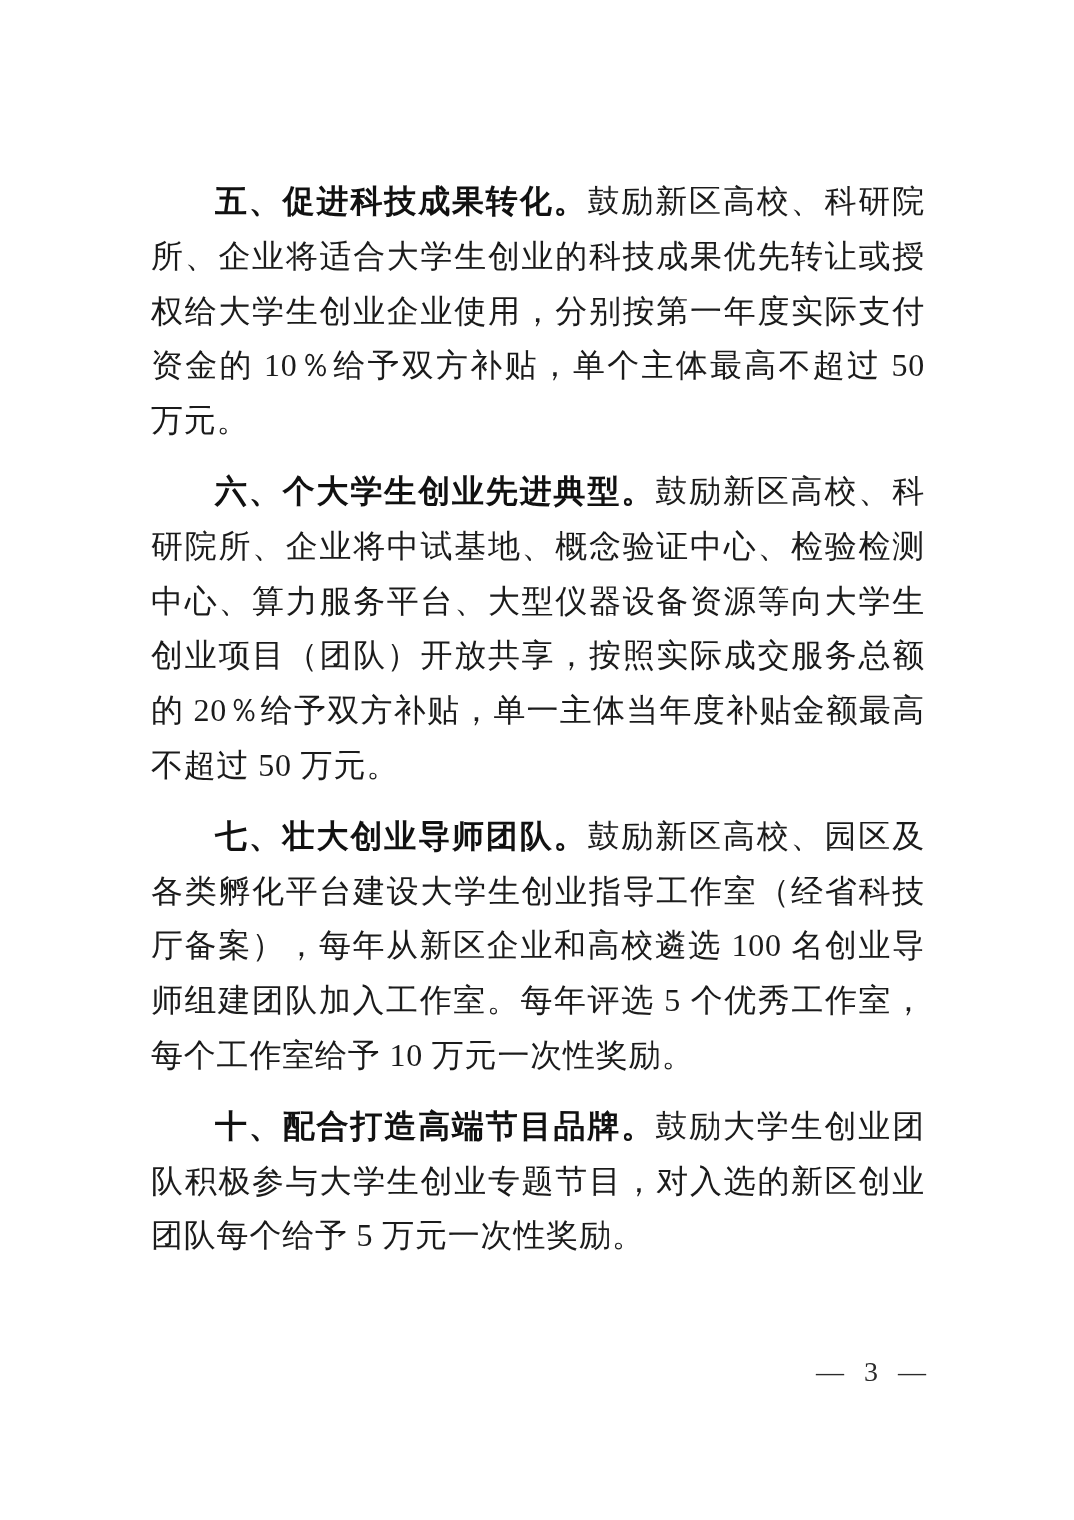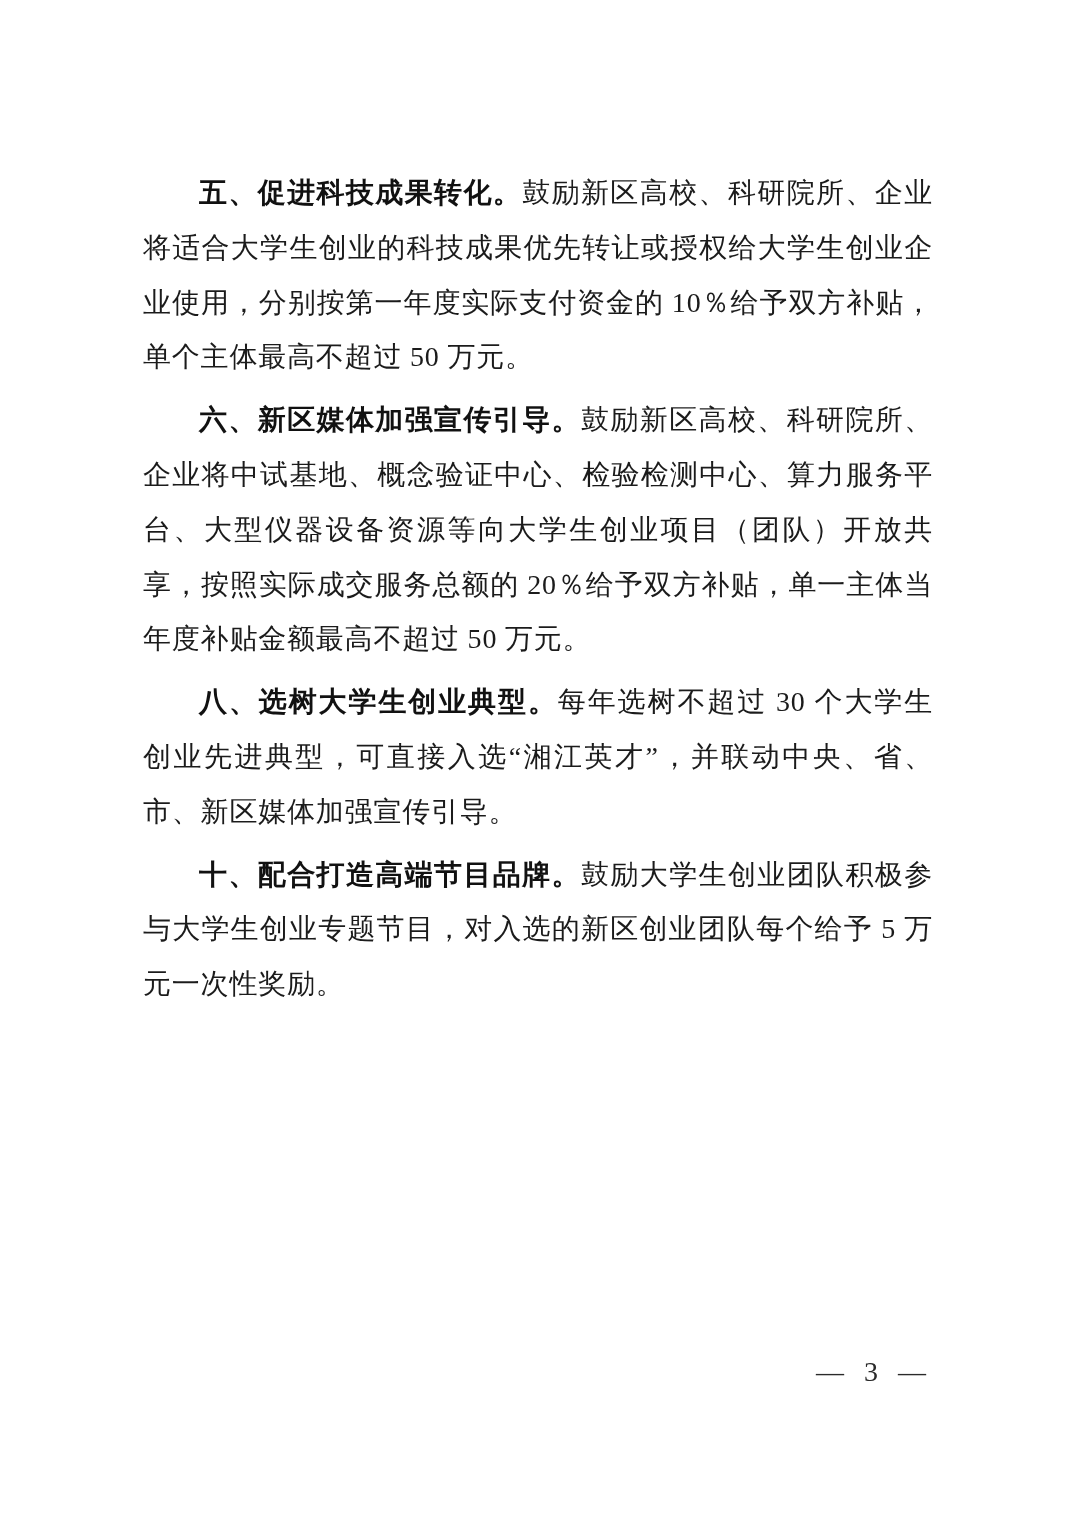--- a/index.html
+++ b/index.html
@@ -17,23 +17,23 @@
     overflow: hidden;
     color: #1b1b1b;
   }
   .content {
     position: absolute;
     top: 158px;
     left: 135px;
     width: 806px;
   }
   .para {
-    margin: 8px;
+    margin: 16px;
     font-family: "Liberation Serif", "DejaVu Serif", serif;
-    font-size: 28px;
+    font-size: 32px;
     line-height: 54.8px;
     letter-spacing: 0.8px;
     text-align: justify;
     text-indent: 2em;
     color: #1b1b1b;
   }
   .para-heading {
     font-family: "DejaVu Sans", "Liberation Sans", sans-serif;
     font-weight: bold;
     color: #111111;
@@ -55,24 +55,24 @@
 </style>
 </head>
 <body>
 
 <div class="page">
 
   <main class="content">
 
     <p class="para"><span class="para-heading">五、促进科技成果转化。</span><span class="para-body">鼓励新区高校、科研院所、企业将适合大学生创业的科技成果优先转让或授权给大学生创业企业使用，分别按第一年度实际支付资金的 10％给予双方补贴，单个主体最高不超过 50 万元。</span></p>
 
-    <p class="para"><span class="para-heading">六、新区媒体加强宣传引导。</span><span class="para-body">鼓励新区高校、科研院所、企业将中试基地、概念验证中心、检验检测中心、算力服务平台、大型仪器设备资源等向大学生创业项目（团队）开放共享，按照实际成交服务总额的 20％给予双方补贴，单一主体当年度补贴金额最高不超过 50 万元。</span></p>
+    <p class="para"><span class="para-heading">六、个大学生创业先进典型。</span><span class="para-body">鼓励新区高校、科研院所、企业将中试基地、概念验证中心、检验检测中心、算力服务平台、大型仪器设备资源等向大学生创业项目（团队）开放共享，按照实际成交服务总额的 20％给予双方补贴，单一主体当年度补贴金额最高不超过 50 万元。</span></p>
 
+    <p class="para"><span class="para-heading">七、壮大创业导师团队。</span><span class="para-body">鼓励新区高校、园区及各类孵化平台建设大学生创业指导工作室（经省科技厅备案），每年从新区企业和高校遴选 100 名创业导师组建团队加入工作室。每年评选 5 个优秀工作室，每个工作室给予 10 万元一次性奖励。</span></p>
 
-    <p class="para"><span class="para-heading">八、选树大学生创业典型。</span><span class="para-body">每年选树不超过 30 个大学生创业先进典型，可直接入选“湘江英才”，并联动中央、省、市、新区媒体加强宣传引导。</span></p>
 
 
     <p class="para"><span class="para-heading">十、配合打造高端节目品牌。</span><span class="para-body">鼓励大学生创业团队积极参与大学生创业专题节目，对入选的新区创业团队每个给予 5 万元一次性奖励。</span></p>
 
   </main>
 
   <footer class="page-footer">
     <span class="dash">—</span>
     <span class="num">3</span>
     <span class="dash">—</span>

